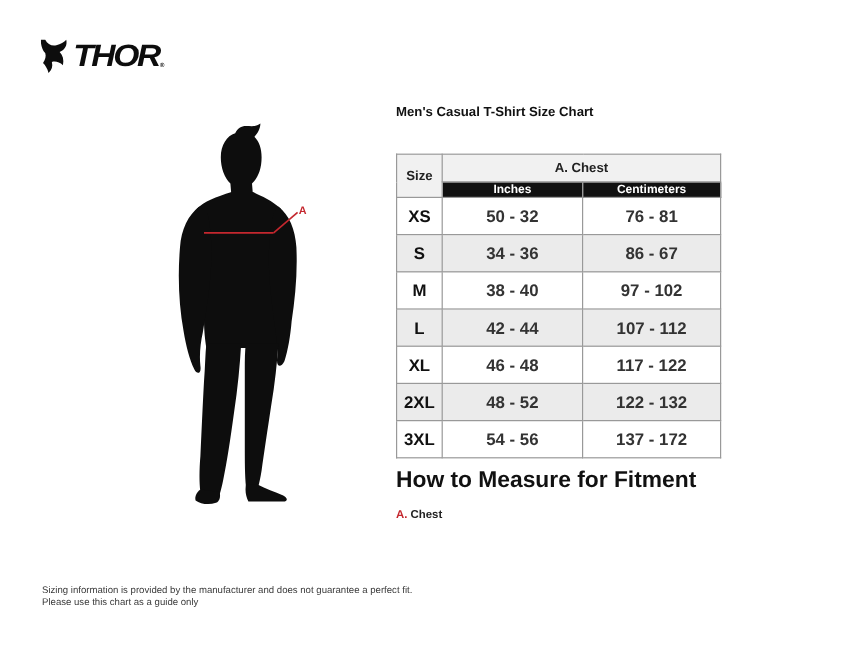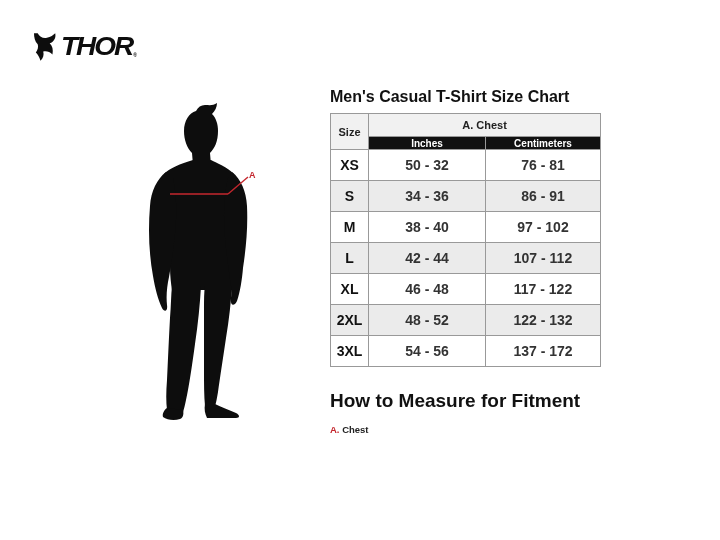--- a/index.html
+++ b/index.html
@@ -13,24 +13,24 @@
   .logo-text{
     font-size:28px;font-weight:bold;font-style:italic;letter-spacing:-2px;
     color:#0d0d0d;line-height:30px;transform:scaleY(.92);
   }
   .logo-tm{font-size:5px;font-weight:bold;color:#0d0d0d;align-self:flex-end;margin:0 0 4px 1px;font-style:normal;}
   
   .figure{position:absolute;left:130px;top:90px;width:190px;height:360px;}
   
   .page-title{
     position:absolute;left:330px;top:88px;width:280px;
-    font-size:16px;font-weight:bold;color:#111;
+    font-size:11px;font-weight:bold;color:#111;
   }
   .size-table{
-    position:absolute;left:330px;top:113px;width:270px;
+    position:absolute;left:330px;top:128px;width:270px;
     border-collapse:collapse;table-layout:fixed;
   }
   .size-table th,.size-table td{
     border:1px solid #999999;text-align:center;vertical-align:middle;padding:0;
   }
   .col-size{width:38px;}
   .col-in{width:117px;}
   .col-cm{width:115px;}
   .th-size,.th-chest{background:#f1f1f1;font-size:11px;font-weight:bold;color:#222;height:22px;}
   .th-unit{background:#111111;color:#ffffff;font-size:10px;font-weight:bold;height:12px;border-color:#cfcfcf;}
@@ -123,21 +123,21 @@
         <th class="th-unit">Centimeters</th>
       </tr>
       <tr>
         <td class="size-cell">XS</td>
         <td>50 - 32</td>
         <td>76 - 81</td>
       </tr>
       <tr class="row-alt">
         <td class="size-cell">S</td>
         <td>34 - 36</td>
-        <td>86 - 91</td>
+        <td>86 - 67</td>
       </tr>
       <tr>
         <td class="size-cell">M</td>
         <td>38 - 40</td>
         <td>97 - 102</td>
       </tr>
       <tr class="row-alt">
         <td class="size-cell">L</td>
         <td>42 - 44</td>
         <td>107 - 112</td>
@@ -163,14 +163,18 @@
   <div class="howto">
     <div class="howto-heading">How to Measure for Fitment</div>
     <div class="measure-item">
       <div class="measure-label">
         <span class="measure-key">A.</span>
         <span>Chest</span>
       </div>
     </div>
   </div>
 
+  <div class="footnote">
+    <div>Sizing information is provided by the manufacturer and does not guarantee a perfect fit.</div>
+    <div>Please use this chart as a guide only</div>
+  </div>
 
 </div>
 
 </body></html>

